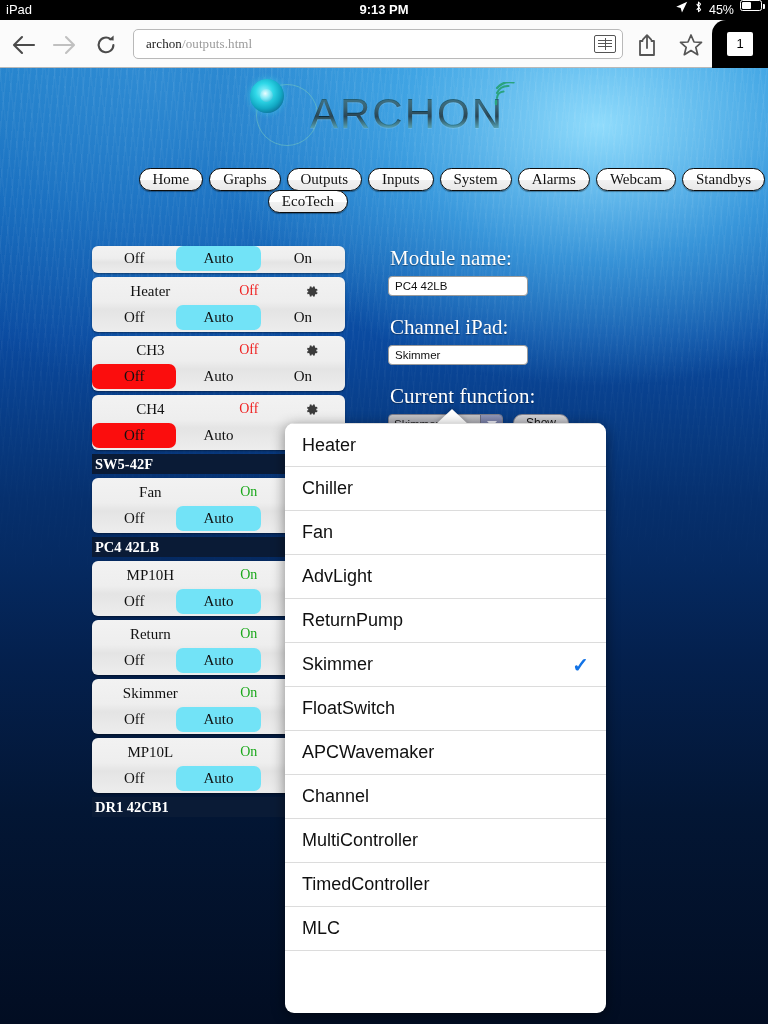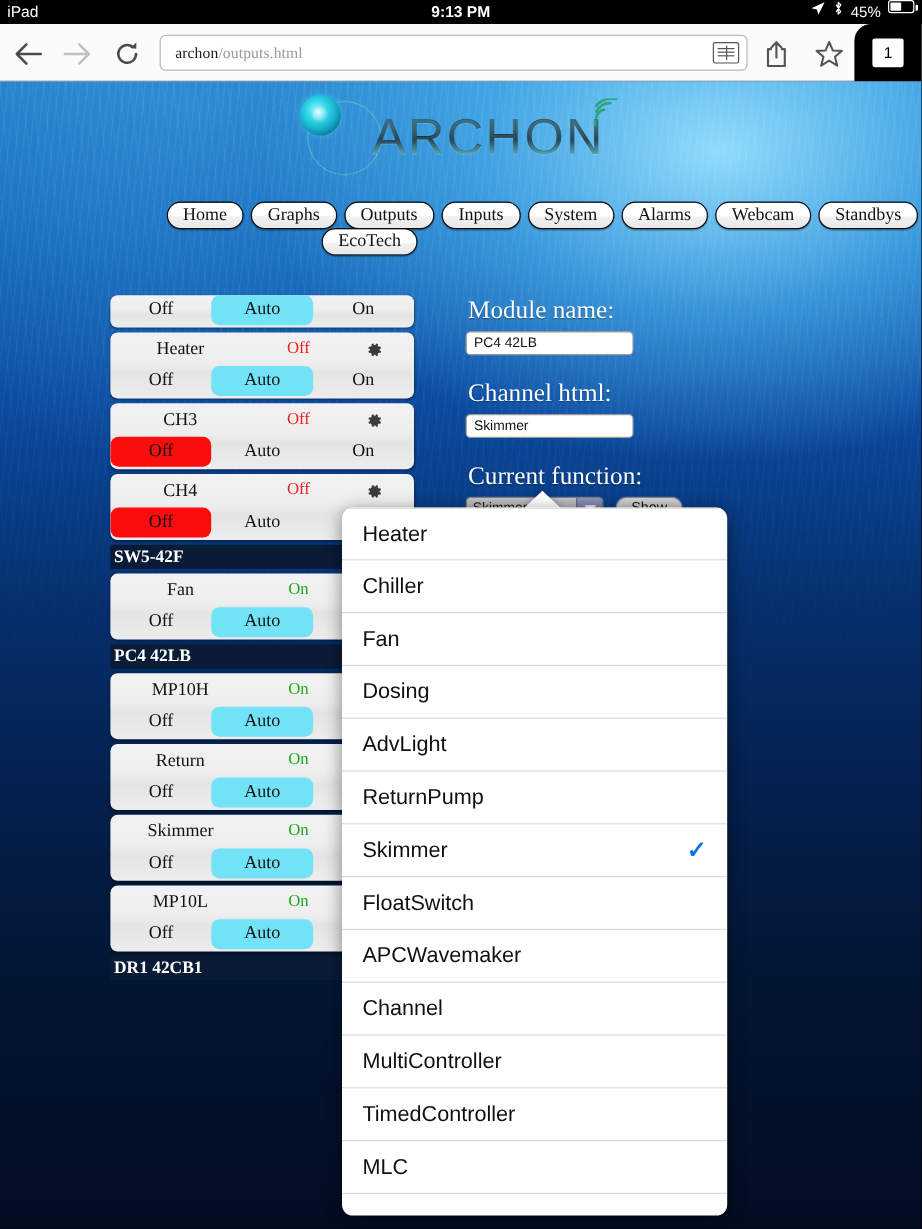--- a/index.html
+++ b/index.html
@@ -495,21 +495,21 @@
             </div>
           </div>
           <div class="mod-header">DR1 42CB1</div>
         </div>
     </div>
 
     <div id="form">
       <div class="fl">Module name:</div>
       <div class="tinput">PC4 42LB</div>
 
-      <div class="fl sp">Channel html:</div>
+      <div class="fl sp">Channel iPad:</div>
       <div class="tinput">Skimmer</div>
 
       <div class="fl sp">Current function:</div>
       <div class="selrow">
         <div class="select-ctl">
           <div class="sv">Skimmer</div>
           <div class="sarrow">
               <i></i>
             </div>
         </div>
@@ -523,23 +523,20 @@
           <div class="pop-item">
             <span class="pi-label">Heater</span>
           </div>
           <div class="pop-item">
             <span class="pi-label">Chiller</span>
           </div>
           <div class="pop-item">
             <span class="pi-label">Fan</span>
           </div>
           <div class="pop-item">
-            <span class="pi-label">Dosing</span>
-          </div>
-          <div class="pop-item">
             <span class="pi-label">AdvLight</span>
           </div>
           <div class="pop-item">
             <span class="pi-label">ReturnPump</span>
           </div>
           <div class="pop-item">
             <span class="pi-label">Skimmer</span>
             <span class="pi-check" style="color: rgb(18, 115, 230);">✓</span>
           </div>
           <div class="pop-item">

